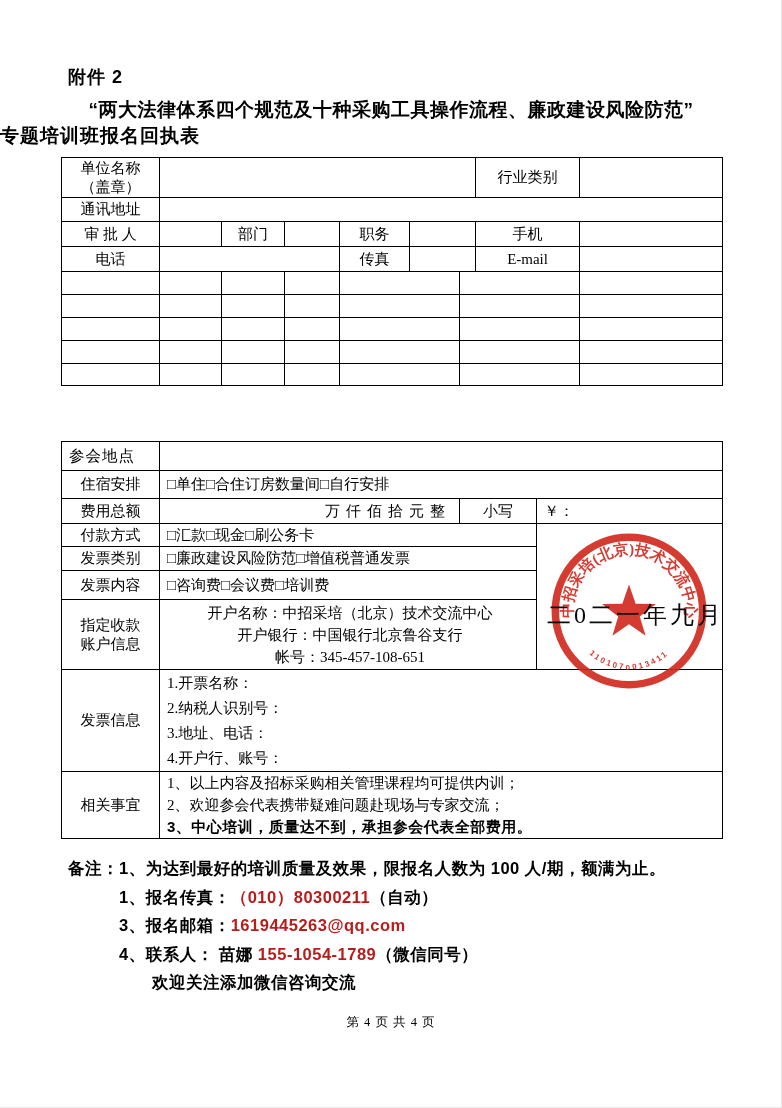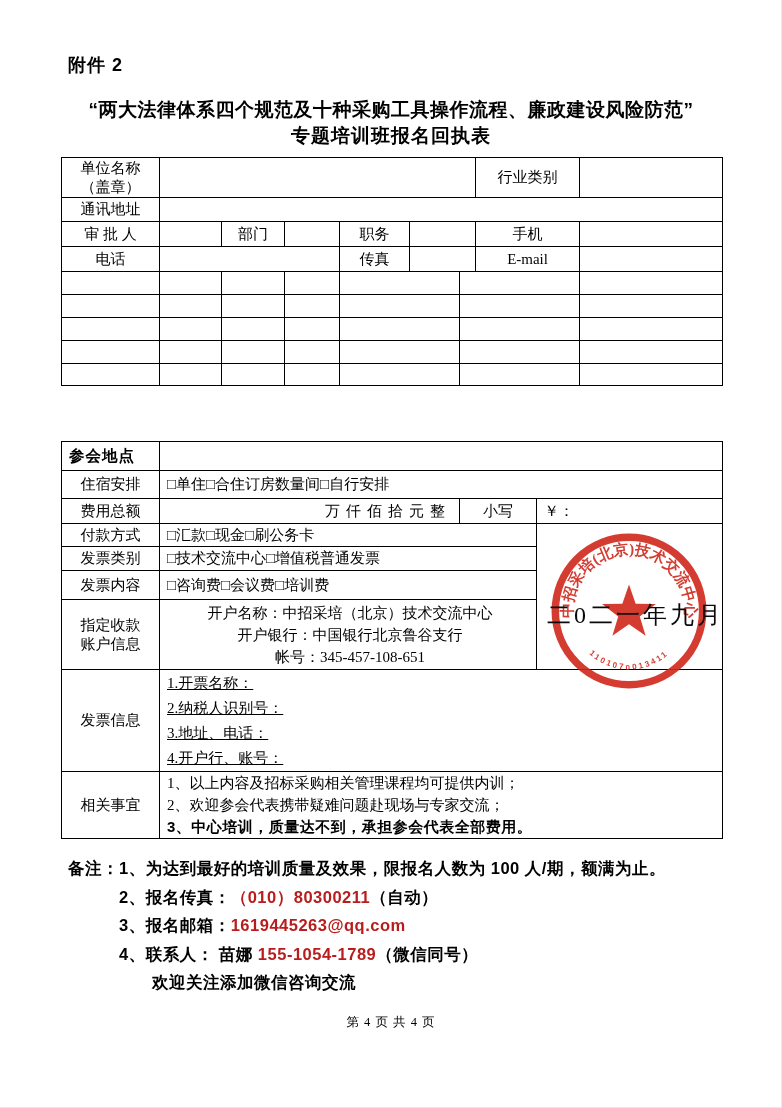--- a/index.html
+++ b/index.html
@@ -5,37 +5,37 @@
   * { margin:0; padding:0; box-sizing:border-box; }
   html,body { background:#ffffff; }
   .page {
     position:relative; width:782px; height:1108px; background:#fff;
     font-family:"Liberation Serif","DejaVu Serif",serif; color:#000;
     overflow:hidden;
     border-right:1px solid #e9e9e9; border-bottom:1px solid #e9e9e9;
   }
   .hei { font-family:"Liberation Sans","DejaVu Sans",sans-serif; font-weight:bold; }
 
-  .attachment { position:absolute; left:68px; top:53px; font-size:18px; letter-spacing:1px; }
+  .attachment { position:absolute; left:68px; top:65px; font-size:18px; letter-spacing:1px; }
   .title1 { position:absolute; left:0; width:782px; top:97px; text-align:center; font-size:19px; letter-spacing:0.5px; }
-  .title2 { position:absolute; left:0; width:782px; top:123px; text-align:center; font-size:19px; letter-spacing:1px; }
+  .title2 { position:absolute; left:0; width:782px; top:123px; font-size:19px; letter-spacing:1px; }
 
   table { border-collapse:collapse; table-layout:fixed; position:absolute; left:61px; width:661px; z-index:1; }
   #tableA { top:157px; }
   #tableB { top:441px; }
   td, th { border:1px solid #000; font-size:15px; font-weight:normal; text-align:center;
            vertical-align:middle; padding:0 3px; overflow:hidden; line-height:1.25; }
   .lbl2 div { line-height:19px; }
   .cleft { text-align:left; padding-left:7px; }
   .caps { text-align:right; padding-right:8px; letter-spacing:6px;margin-top:16px; }
-  .boldcell { font-family:"Liberation Sans","DejaVu Sans",sans-serif; font-weight:bold; font-size:15.5px; text-align:left; padding-left:7px; letter-spacing:1px; }
+  .boldcell { font-family:"Liberation Sans","DejaVu Sans",sans-serif; font-weight:normal; font-size:15.5px; text-align:left; padding-left:7px; letter-spacing:1px; }
   .mlines { text-align:left; padding-left:7px; vertical-align:middle; }
   .mlines div { line-height:22px; }
   .acct div { line-height:22px;text-align:center; }
-  .invinfo div { line-height:25px;text-decoration:underline; }
+  .invinfo div { line-height:25px; }
   .matters div { line-height:22px; }
   .matters .bold-line { font-family:"Liberation Sans","DejaVu Sans",sans-serif; font-weight:bold; letter-spacing:0.5px; }
 
   .notes { position:absolute; left:68px; top:854px; width:678px; z-index:2;
            font-family:"Liberation Sans","DejaVu Sans",sans-serif; font-weight:bold;
            font-size:16.5px; line-height:28.5px; letter-spacing:0.5px; }
   .notes .ind1 { padding-left:51px; }
   .notes .ind2 { padding-left:84px; }
   .num-blue { color:#b91c1c; }
 
@@ -176,21 +176,21 @@
       <td colspan="2">小写</td>
       <td colspan="2" class="cleft">￥：</td>
     </tr>
     <tr style="height:23px">
       <td>付款方式</td>
       <td colspan="7" class="cleft">□汇款□现金□刷公务卡</td>
       <td colspan="2" rowspan="4"></td>
     </tr>
     <tr style="height:24px">
       <td>发票类别</td>
-      <td colspan="7" class="cleft">□技术交流中心□增值税普通发票</td>
+      <td colspan="7" class="cleft">□廉政建设风险防范□增值税普通发票</td>
     </tr>
     <tr style="height:29px">
       <td>发票内容</td>
       <td colspan="7" class="cleft">□咨询费□会议费□培训费</td>
     </tr>
     <tr style="height:70px">
       <td class="lbl2">
         <div>指定收款</div>
         <div>账户信息</div>
       </td>
@@ -231,21 +231,21 @@
       <textPath href="#arcTop" startOffset="50%" text-anchor="middle">中招采培(北京)技术交流中心</textPath>
     </text>
     <text font-size="8.5" font-weight="bold" fill="#d0281c" letter-spacing="2.5" font-family="Liberation Sans, DejaVu Sans, sans-serif">
       <textPath href="#arcBot" startOffset="50%" text-anchor="middle">1101070013411</textPath>
     </text>
   </svg>
   <div class="stamp-date">二0二一年九月</div>
 
   <div class="notes">
     <div class="note-line"><span>备注：</span><span>1、为达到最好的培训质量及效果，限报名人数为 100 人/期，额满为止。</span></div>
-    <div class="note-line ind1"><span>2、报名传真：</span><span class="num-blue">（010）80300211</span><span>（自动）</span></div>
+    <div class="note-line ind1"><span>1、报名传真：</span><span class="num-blue">（010）80300211</span><span>（自动）</span></div>
     <div class="note-line ind1"><span>3、报名邮箱：</span><span class="num-blue">1619445263@qq.com</span></div>
     <div class="note-line ind1"><span>4、联系人：  苗娜 </span><span class="num-blue">155-1054-1789</span><span>（微信同号）</span></div>
     <div class="note-line ind2">欢迎关注添加微信咨询交流</div>
   </div>
 
   <div class="footer">第 4 页 共 4 页</div>
 
 </div>
 
 </body></html>

